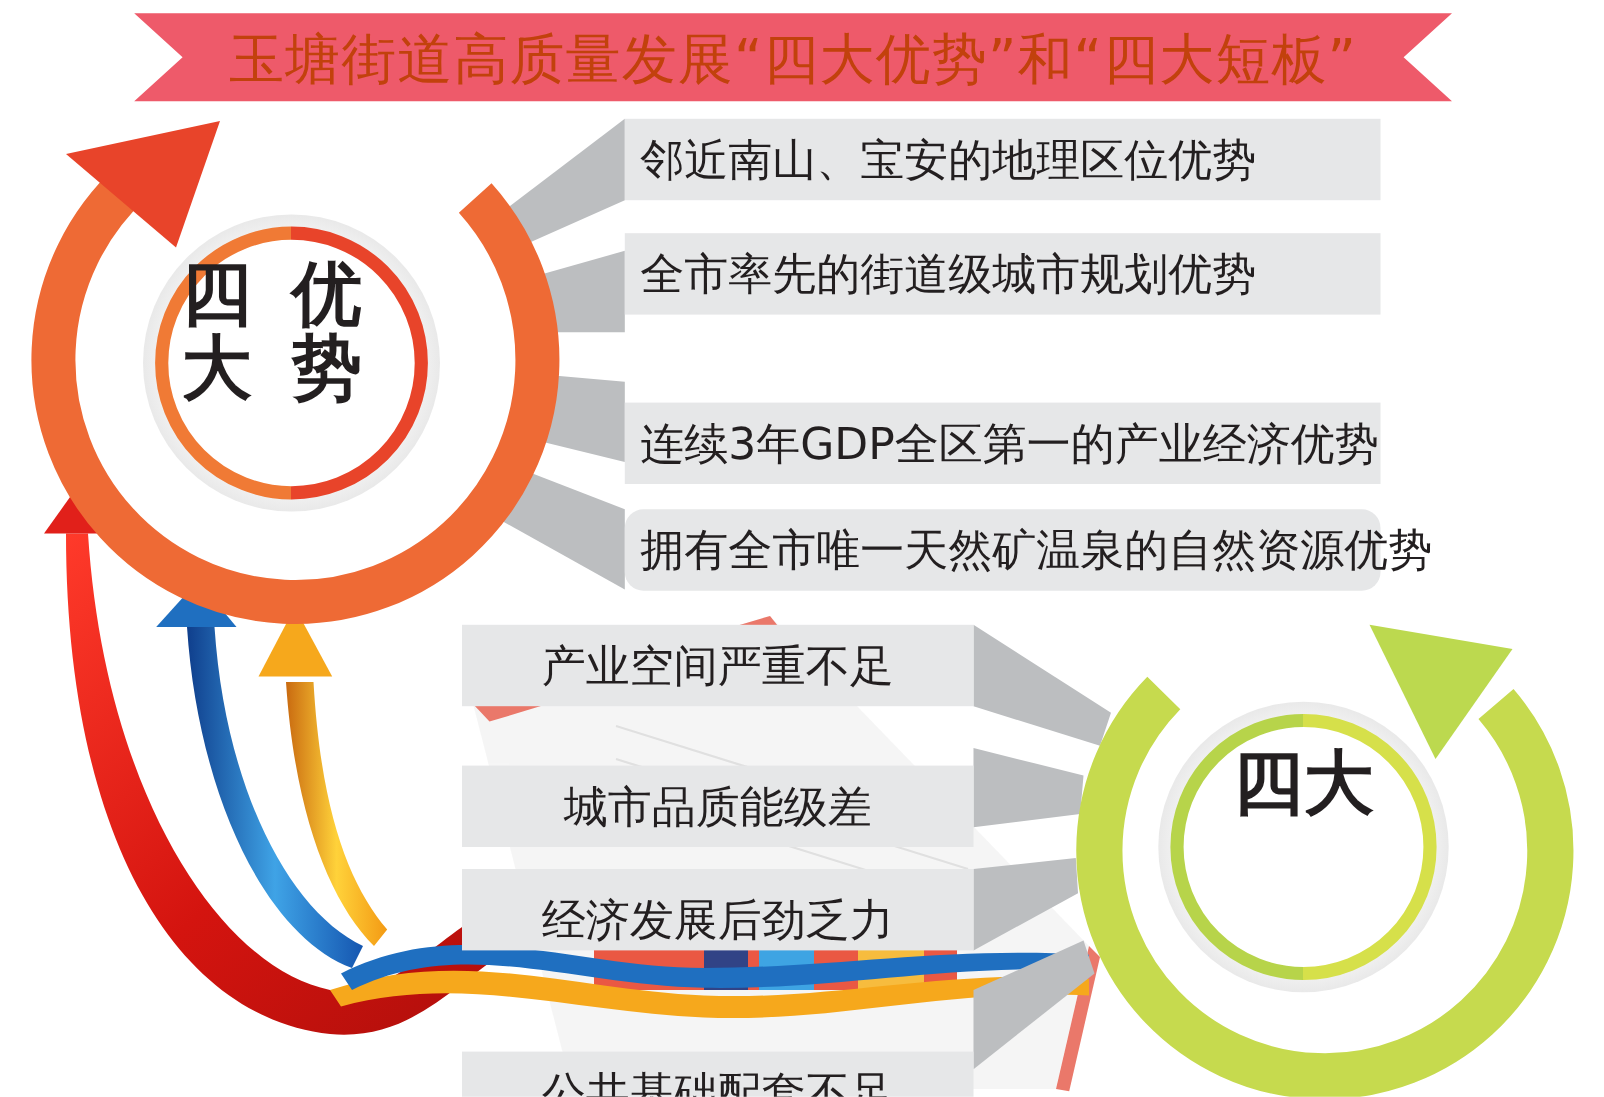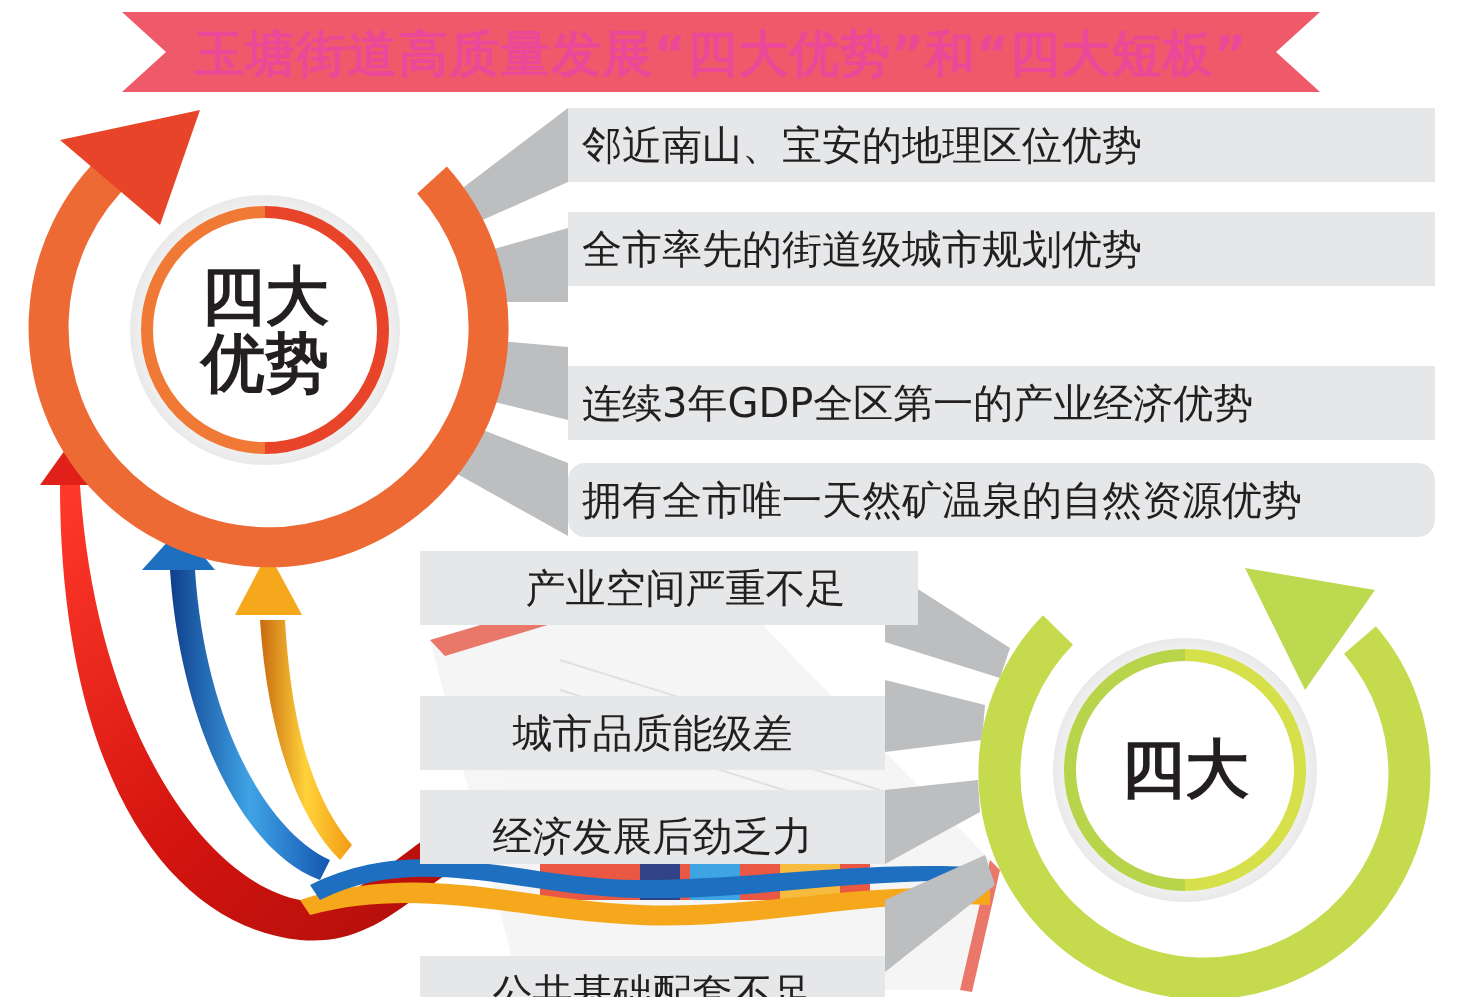--- a/index.html
+++ b/index.html
@@ -1,22 +1,22 @@
 <!DOCTYPE html>
 <html><head>
 <meta charset="utf-8">
 <style>
   html,body{margin:0;padding:0;background:#ffffff;}
   body{width:1458px;height:997px;position:relative;overflow:hidden;font-family:"DejaVu Sans","Liberation Sans",sans-serif;}
   .layer{position:absolute;left:0;top:0;width:1458px;height:997px;}
-  .banner-title{position:absolute;left:122px;top:12px;width:1198px;height:84px;display:flex;align-items:center;justify-content:center;color:#ec4899;font-weight:bold;font-size:50px;letter-spacing:1px;}
+  .banner-title{position:absolute;left:122px;top:12px;width:1198px;height:84px;display:flex;align-items:center;justify-content:center;color:#c2410c;font-weight:normal;font-size:50px;letter-spacing:1px;}
   .box{position:absolute;background:#e6e7e8;color:#231f20;display:flex;align-items:center;font-size:40px;white-space:nowrap;}
-  .box.top{left:568px;width:867px;height:74px;padding-left:14px;box-sizing:border-box;}
+  .box.top{left:568px;width:687px;height:74px;padding-left:14px;box-sizing:border-box;}
   .box.bottom{left:420px;width:465px;height:74px;justify-content:center;}
-  .center-label{position:absolute;display:flex;flex-direction:column;align-items:center;justify-content:center;font-weight:bold;color:#231f20;line-height:1.05;}
+  .center-label{position:absolute;display:flex;flex-direction:row;align-items:flex-start;justify-content:center;font-weight:bold;color:#231f20;line-height:1.05;}
   .center-label span{display:block;}
 </style>
 </head>
 <body>
 
 <svg class="layer" width="1458" height="997" viewBox="0 0 1458 997">
   <defs>
     <linearGradient id="gRed" x1="0" y1="0" x2="1" y2="1">
       <stop offset="0" stop-color="#ff3a2a"></stop>
       <stop offset="0.5" stop-color="#d4140f"></stop>
@@ -130,21 +130,21 @@
 <div class="box top" style="top:212px;">
   <span>全市率先的街道级城市规划优势</span>
 </div>
 <div class="box top" style="top:366px;">
   <span>连续3年GDP全区第一的产业经济优势</span>
 </div>
 <div class="box top" style="top:463px;border-radius:17px;">
   <span>拥有全市唯一天然矿温泉的自然资源优势</span>
 </div>
 
-<div class="box bottom" style="top:551px;padding-left:33px;">
+<div class="box bottom" style="top:568px;">
   <span>产业空间严重不足</span>
 </div>
 <div class="box bottom" style="top:696px;">
   <span>城市品质能级差</span>
 </div>
 <div class="box bottom" style="top:790px;align-items:flex-end;">
   <span>经济发展后劲乏力</span>
 </div>
 <div class="box bottom" style="top:912px;margin-top:44px;">
   <span>公共基础配套不足</span>

